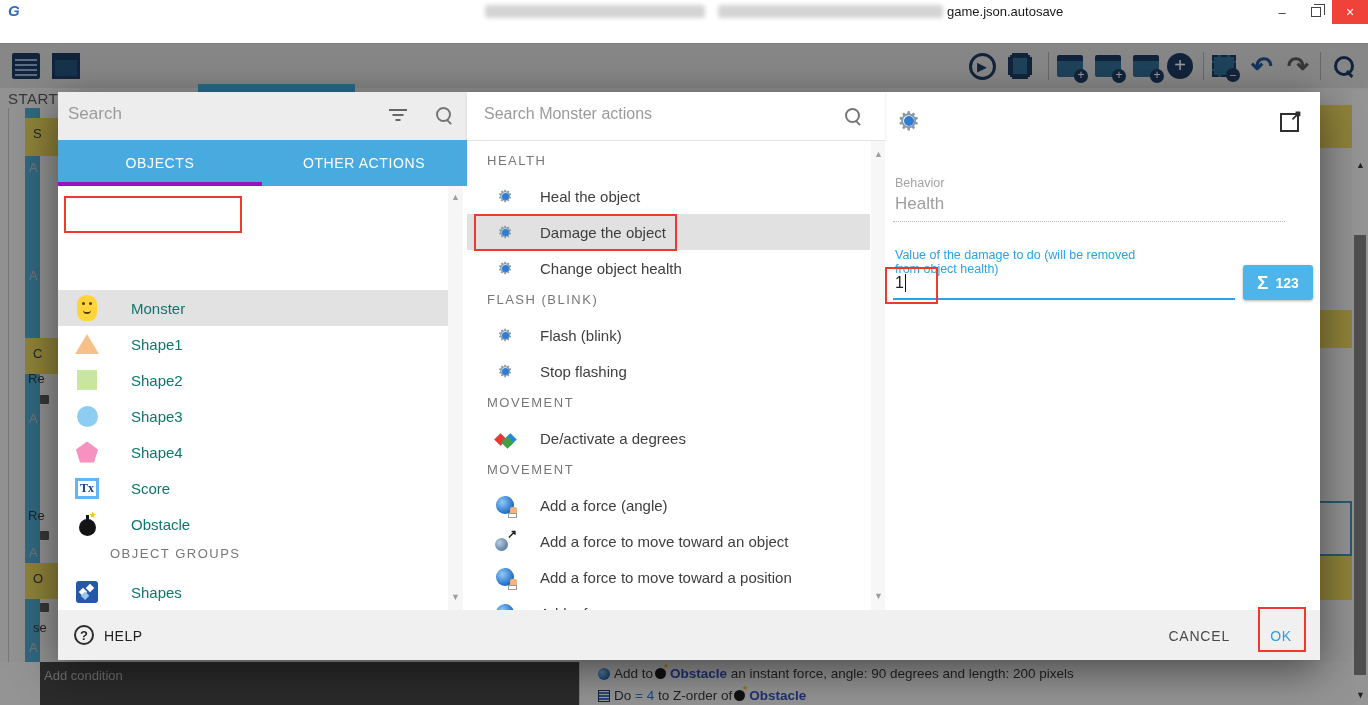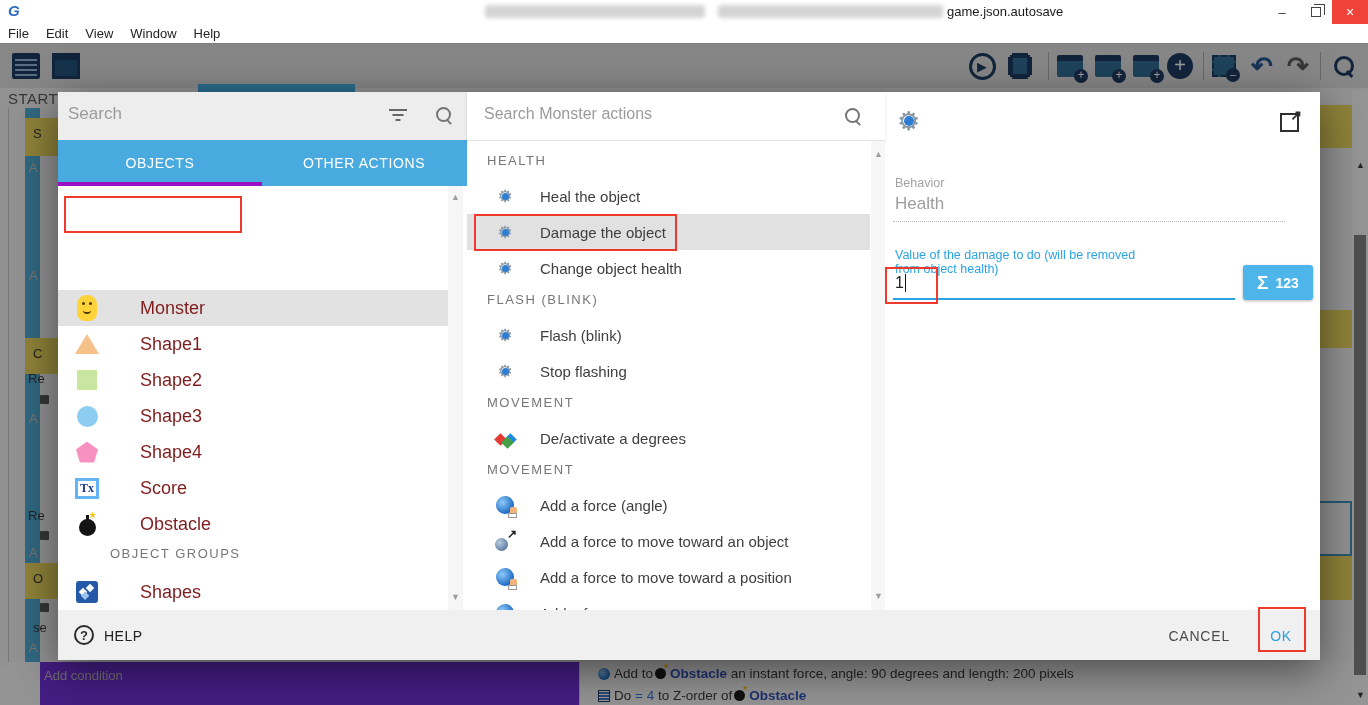--- a/index.html
+++ b/index.html
@@ -50,21 +50,21 @@
   .evt-leftline { position:absolute; left:8px; top:65px; width:1px; height:597px; background:#c4c4c4; }
   .evt-strip { position:absolute; left:25px; width:15px; background:#49a9d4; }
   .olive { position:absolute; background:#ecd659; }
   .margin-letter { position:absolute; font-size:13px; color:#333; }
   .margin-letter.faded { color:#bdbdbd; }
   .mini-ic { position:absolute; width:9px; height:9px; background:#555; border-radius:1px; }
   .sel-box { position:absolute; border:2px solid #3c90b8; }
 
   
   .bottom-rows { position:absolute; left:0; top:619px; width:1352px; height:43px; background:#f5f5f5; }
-  .cond-cell { position:absolute; left:40px; top:0; width:540px; height:43px; background:#6d28d9; border-right:1px solid #d0d0d0; }
+  .cond-cell { position:absolute; left:40px; top:0; width:540px; height:43px; background:#404040; border-right:1px solid #d0d0d0; }
   .add-cond { position:absolute; left:4px; top:6px; font-size:13px; color:#b9b9b9; }
   .act-line { position:absolute; left:598px; font-size:13.5px; color:#333; white-space:nowrap; }
   .obj-bold { font-weight:bold; color:#2c4db8; }
   .eq-blue { color:#2f6fd6; }
   .force-s { display:inline-block; width:12px; height:12px; border-radius:50%; background:radial-gradient(circle at 35% 35%, #90caf9, #1565c0 75%); vertical-align:-2px; margin-right:4px; }
   .zorder-s { display:inline-block; width:12px; height:12px; background:#3f6fc1; border:1px solid #16355e; vertical-align:-2px; margin-right:4px; background-image:linear-gradient(#fff 1px, transparent 1px); background-size:3px 3px; }
   .bomb-s { display:inline-block; position:relative; width:11px; height:11px; background:#141414; border-radius:50%; vertical-align:-1px; margin:0 4px 0 2px; }
   .bomb-s:after { content:"★"; position:absolute; top:-6px; right:-3px; font-size:7px; color:#fec007; }
 
   
@@ -90,21 +90,21 @@
   .mag:before { content:""; position:absolute; left:0; top:0; width:11px; height:11px; border:2px solid #757575; border-radius:50%; }
   .mag:after { content:""; position:absolute; left:12px; top:12px; width:2px; height:6px; background:#757575; transform:rotate(-45deg); }
   .l-mag { position:absolute; left:378px; top:15px; }
   .tabs { position:absolute; left:0; top:48px; width:409px; height:46px; background:#49aadf; display:flex; }
   .tab { width:204px; height:46px; display:flex; align-items:center; justify-content:center; color:#fff; font-size:14px; letter-spacing:.6px; cursor:pointer; position:relative; }
   .tab-underline { position:absolute; left:0; bottom:0; width:204px; height:4px; background:#9a12c0; }
   .obj-list { position:absolute; left:0; top:94px; width:409px; height:424px; overflow:hidden; background:#fff; }
   .obj-row { position:absolute; left:0; width:394px; height:36px; display:flex; align-items:center; cursor:pointer; }
   .obj-row.sel { background:#e2e2e2; }
   .obj-row .ic-cell { width:26px; margin-left:16px; display:flex; justify-content:center; }
-  .obj-row .lbl { margin-left:40px; font-size:18px; color:#7f1d1d; }
+  .obj-row .lbl { margin-left:31px; font-size:15px; color:#0f766e; }
   .grp-header { position:absolute; left:8px; font-size:13px; color:#777; letter-spacing:1.5px; }
   .l-scroll { position:absolute; left:390px; top:94px; width:15px; height:424px; background:#f6f6f6; }
 
   
   .ic-monster { position:relative; width:20px; height:26px; background:#ffd43b; border-radius:9px 9px 8px 8px; }
   .ic-monster:before { content:""; position:absolute; left:5px; top:7px; width:3px; height:3px; background:#4a3c00; border-radius:50%; box-shadow:7px 0 0 #4a3c00; }
   .ic-monster:after { content:""; position:absolute; left:6px; top:13px; width:8px; height:4px; border-bottom:2px solid #4a3c00; border-radius:0 0 8px 8px; }
   .ic-triangle { width:0; height:0; border-left:12px solid transparent; border-right:12px solid transparent; border-bottom:20px solid #f6c189; }
   .ic-square { width:20px; height:20px; background:#c8e6a0; }
   .ic-circle { width:21px; height:21px; border-radius:50%; background:#8ecdf2; }
@@ -183,27 +183,20 @@
     <div class="blob" style="left:485px;width:220px;"></div>
     <div class="blob" style="left:718px;width:225px;"></div>
     <div class="doc-title">game.json.autosave</div>
     <div class="win-btn win-min">–</div>
     <div class="win-btn win-restore">
         <span class="restore-glyph"></span>
       </div>
     <div class="win-btn win-close">×</div>
   </div>
 
-  <div class="menubar">
-    <span class="menu-item">File</span>
-    <span class="menu-item">Edit</span>
-    <span class="menu-item">View</span>
-    <span class="menu-item">Window</span>
-    <span class="menu-item">Help</span>
-  </div>
 
   <div class="appbg">
     <div class="toolbar">
       <div class="tb-ic" style="left:10px;">
           <span class="tb-doc"></span>
         </div>
       <div class="tb-ic" style="left:50px;">
           <span class="tb-win"></span>
         </div>
       <div class="tb-ic" style="left:966px;">

